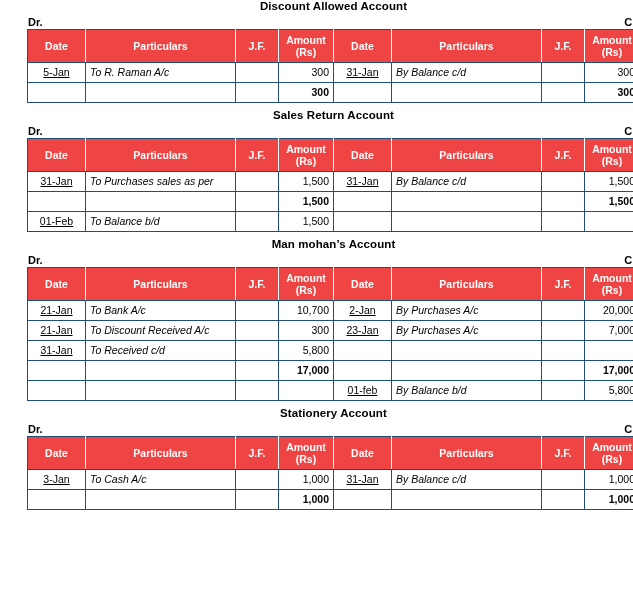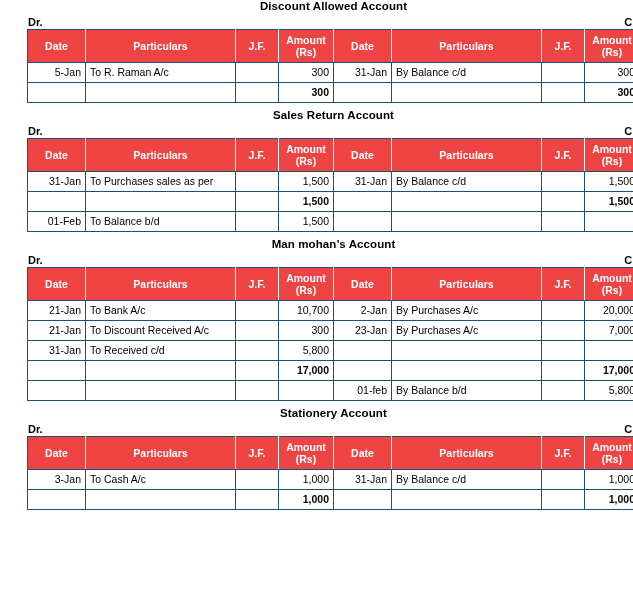--- a/index.html
+++ b/index.html
@@ -65,22 +65,22 @@
   }
   table.ledger thead th.edge-l { border-left-color: #1f4e79; }
   table.ledger thead th.edge-r { border-right-color: #1f4e79; }
   table.ledger thead th.edge-t { border-top-color: #1f4e79; }
   table.ledger thead th.edge-b { border-bottom-color: #1f4e79; }
   .cell {
     padding: 3px 4px;
     line-height: 13px;
     min-height: 13px;
   }
-  .c-date   { text-align: right; }
-  .c-part   { text-align: left; }
+  .c-date   { text-align: center; text-decoration: underline; }
+  .c-part   { text-align: left; font-style: italic; }
   .c-jf     { text-align: center; }
   .c-amt    { text-align: right; }
   .bold { font-weight: bold; }
   
   col.w-date { width: 58px; }
   col.w-part { width: 150px; }
   col.w-jf   { width: 43px; }
   col.w-amt  { width: 55px; }
 </style>
 </head>

